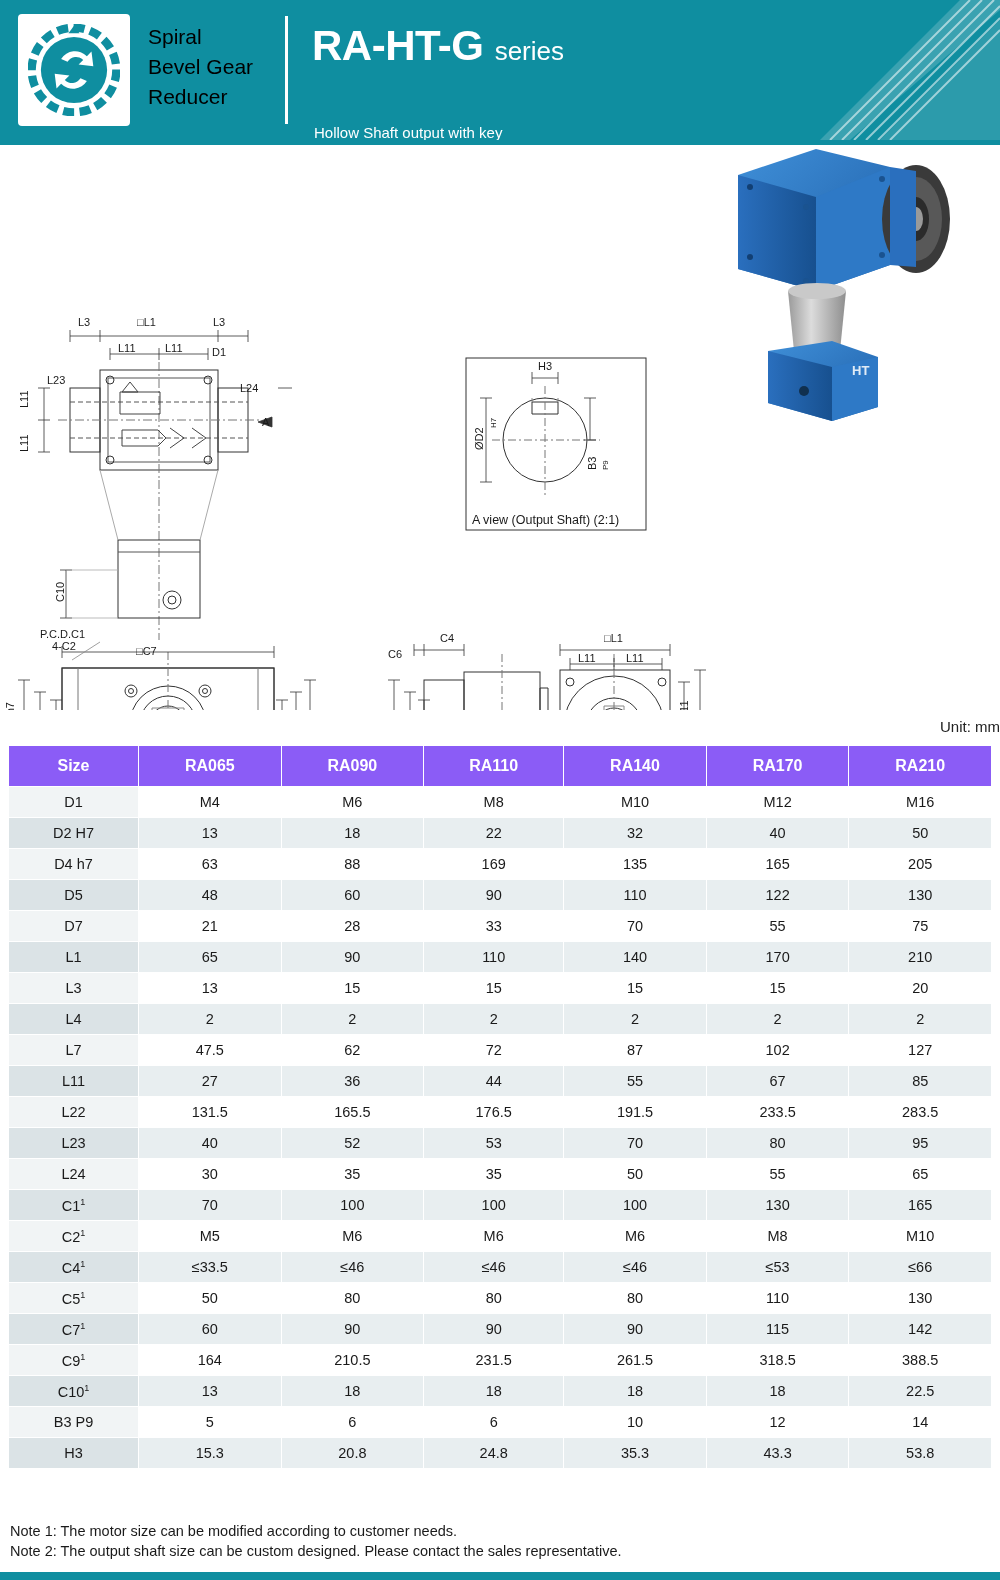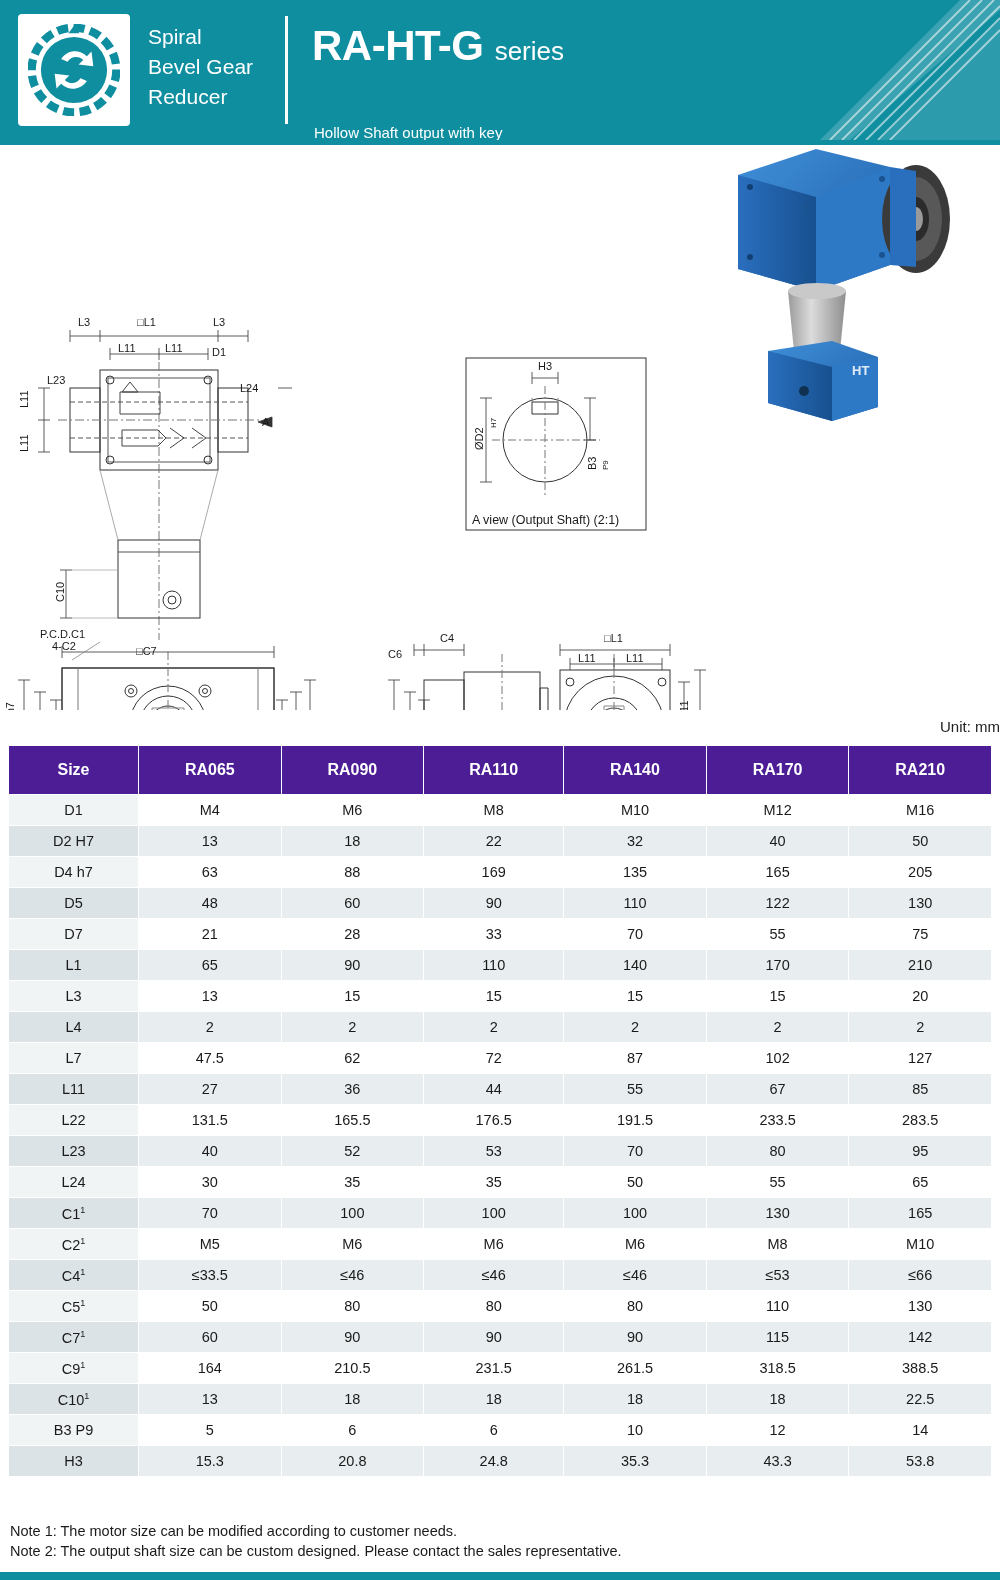--- a/index.html
+++ b/index.html
@@ -34,21 +34,21 @@
     width: 112px; height: 112px;
     background: #ffffff;
     border-radius: 4px;
     display: flex;
     align-items: center;
     justify-content: center;
   }
   .logo-title {
     position: absolute;
     left: 148px; top: 22px;
-    color: #ffffff;
+    color: #000000;
     font-size: 21px;
     line-height: 30px;
     font-weight: 400;
   }
   .header-divider {
     position: absolute;
     left: 285px; top: 16px;
     width: 3px; height: 108px;
     background: #ffffff;
   }
@@ -114,25 +114,25 @@
     width: 984px;
     font-size: 14.5px;
   }
   th, td {
     border: 1px solid #ffffff;
     text-align: center;
     height: 31px;
     padding: 0;
   }
   thead th {
-    background: #4c1d95;
+    background: #8b5cf6;
     color: #ffffff;
     font-size: 16px;
     font-weight: bold;
-    height: 49px;
+    height: 41px;
     margin-top: 28px;
   }
   thead th:first-child { width: 130px; }
   tbody td:first-child {
     width: 130px;
     font-weight: normal;
   }
   tbody tr:nth-child(odd) td { background: #ffffff; }
   tbody tr:nth-child(even) td { background: #e8eef0; }
   tbody tr:nth-child(odd) td:first-child { background: #f1f4f5; }

